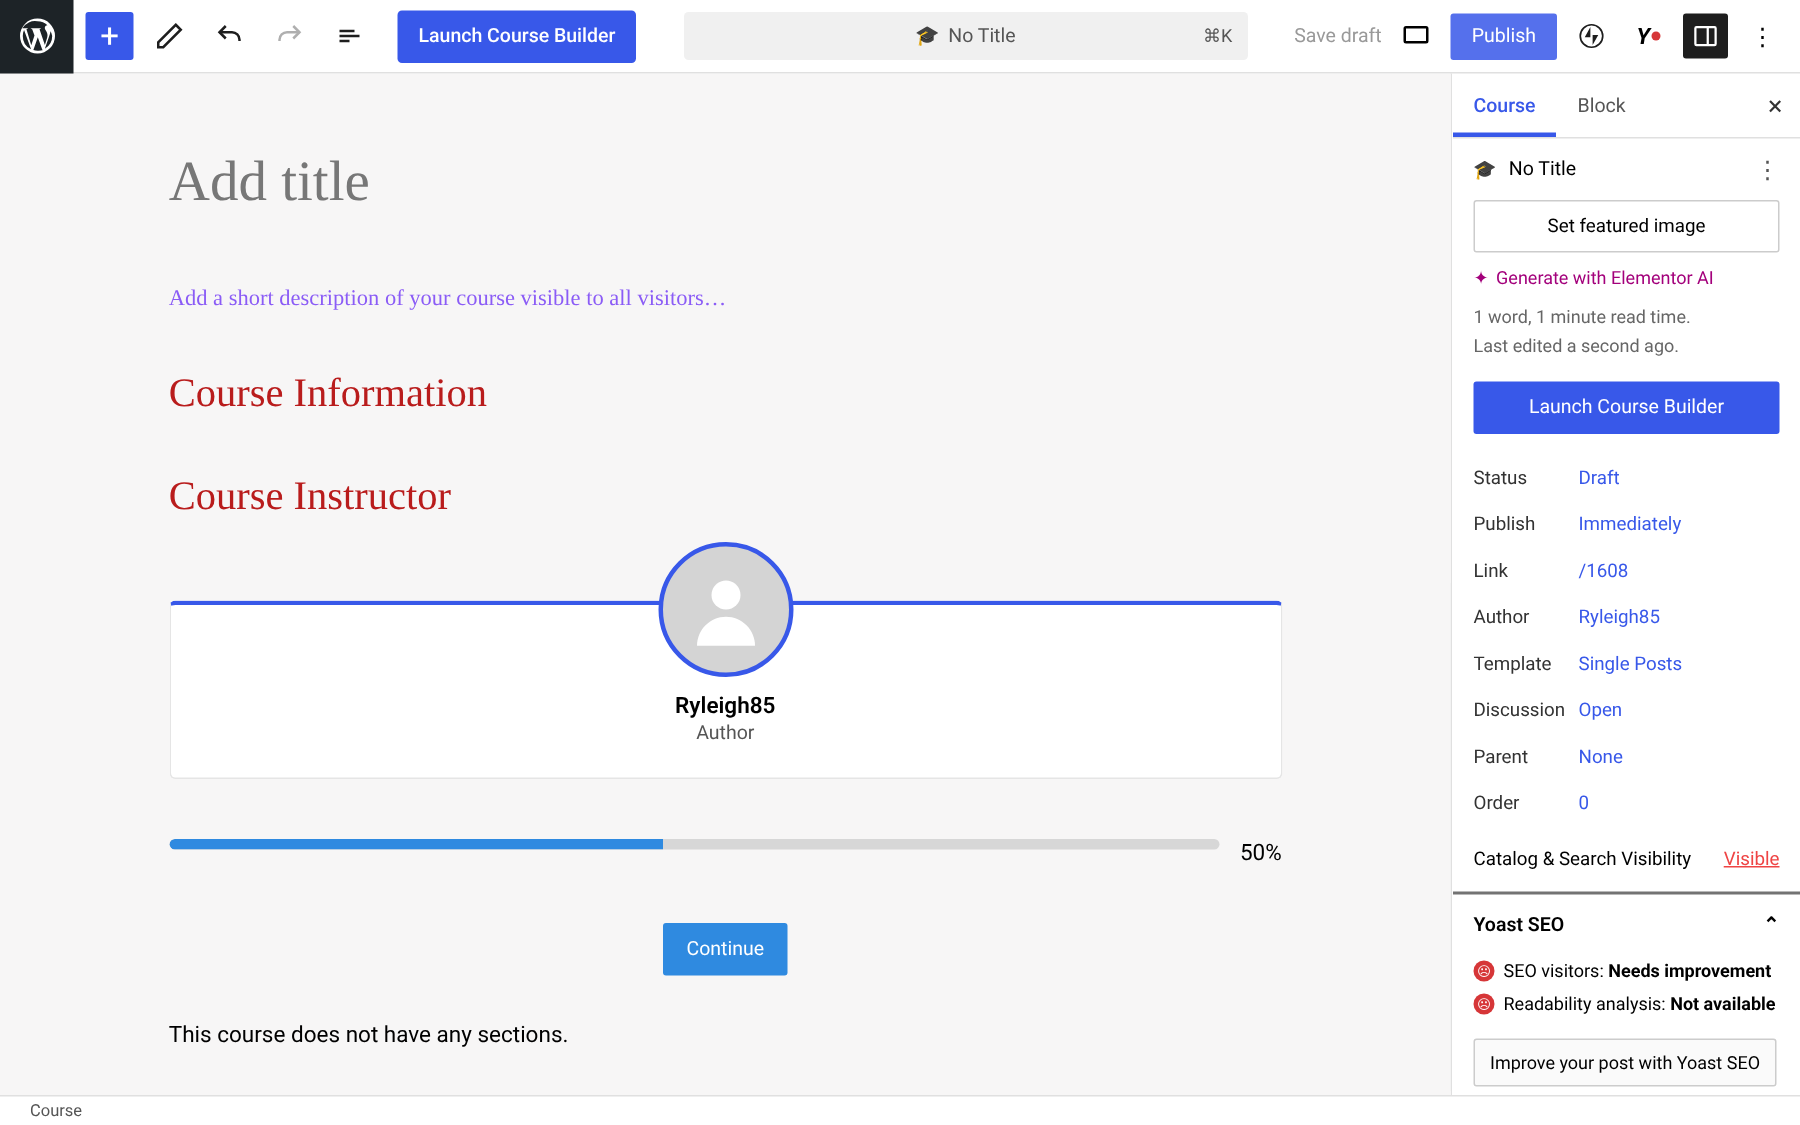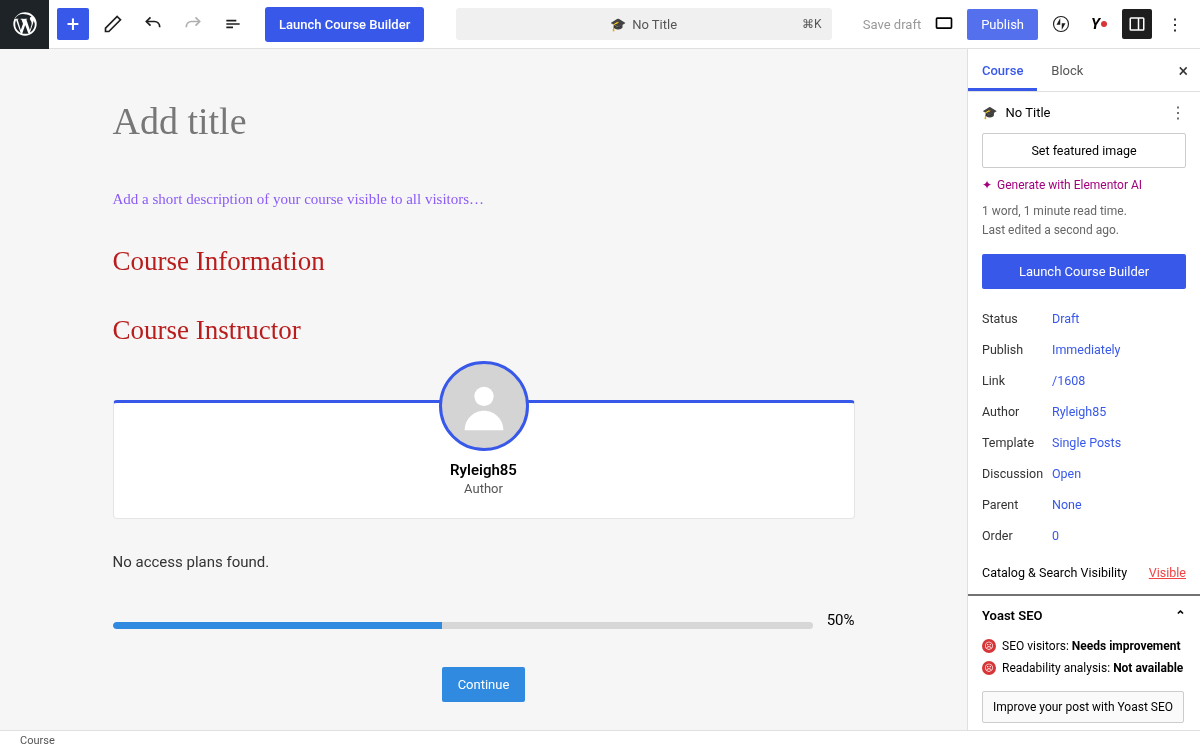--- a/index.html
+++ b/index.html
@@ -25,21 +25,21 @@
   .canvas { width: 742px; margin: 0 auto; padding: 50px 0 40px; }
   .title-input { font-family: Georgia, serif; font-size: 38px; color:#777; font-weight:400; }
   .desc { color:#8b5cf6; font-size:15px; margin-top:48px;font-family:Liberation Serif, serif; }
   h2.section { font-family: Georgia, serif; font-size: 27px; font-weight:400; color:#b91c1c; margin-top:38px; }
   .instructor-card { margin-top:24px; border:1px solid #e5e5e5; border-top:3px solid #3858e9; border-radius:4px; background:#fff; padding-bottom:22px; position:relative; text-align:center; }
   .avatar-wrap { width:90px; height:90px; border:3px solid #3858e9; border-radius:50%; background:#d4d4d4; margin:-42px auto 10px; display:flex; align-items:center; justify-content:center; position:relative; top:0; }
   .avatar-wrap svg { width:58px; height:58px; fill:#fff; }
   .instructor-name { font-weight:600; font-size:15px; margin-top:6px; }
   .instructor-role { font-size:13px; color:#555; margin-top:2px; }
   .no-plans { font-size:15px; color:#333; margin-top:34px; }
-  .progress-row { display:flex; align-items:flex-end; gap:14px; margin-top:40px; }
+  .progress-row { display:flex; align-items:flex-start; gap:14px; margin-top:40px; }
   .progress-bar { flex:1; height:7px; background:#d7d7d7; border-radius:4px; overflow:hidden; }
   .progress-fill { height:100%; background:#2f8ae0; width:47%; border-radius:4px 0 0 4px; }
   .progress-label { font-size:15px; }
   .continue-btn { display:block; margin:38px auto 0; background:#2f8ae0; color:#fff; border:none; padding:10px 16px; font-size:13px; border-radius:2px; }
   .no-sections { font-size:15px; margin-top:30px; }
 
   
   .sidebar { position:absolute; top:49px; right:0; width:233px; bottom:20px; border-left:1px solid #e0e0e0; background:#fff; overflow:auto; font-size:12.5px; }
   .tabs { display:flex; border-bottom:1px solid #e0e0e0; height:43px; align-items:stretch; position:relative; }
   .tab { padding:0 14px; display:flex; align-items:center; font-size:13px; color:#555; cursor:pointer; }
@@ -146,21 +146,20 @@
       <div class="avatar-wrap">
         <svg viewBox="0 0 24 24">
             <circle cx="12" cy="8" r="4"></circle>
             <path d="M4 22c0-4.4 3.6-8 8-8s8 3.6 8 8"></path>
           </svg>
       </div>
       <div class="instructor-name">Ryleigh85</div>
       <div class="instructor-role">Author</div>
     </div>
 
-    <div class="no-plans">No access plans found.</div>
 
     <div class="progress-row">
       <div class="progress-bar">
           <div class="progress-fill"></div>
         </div>
       <div class="progress-label">50%</div>
     </div>
 
     <button class="continue-btn">Continue</button>
 

